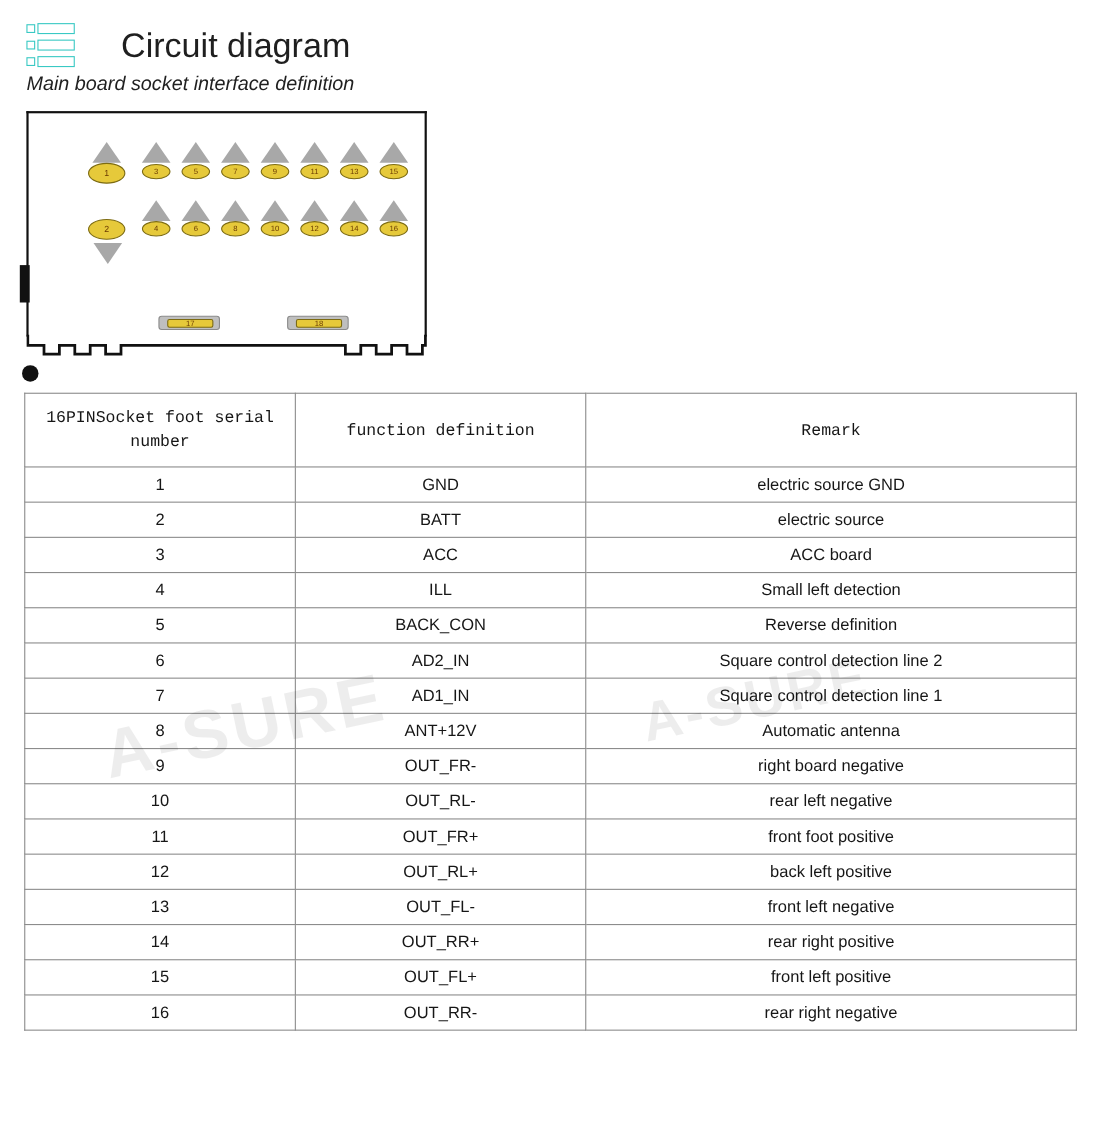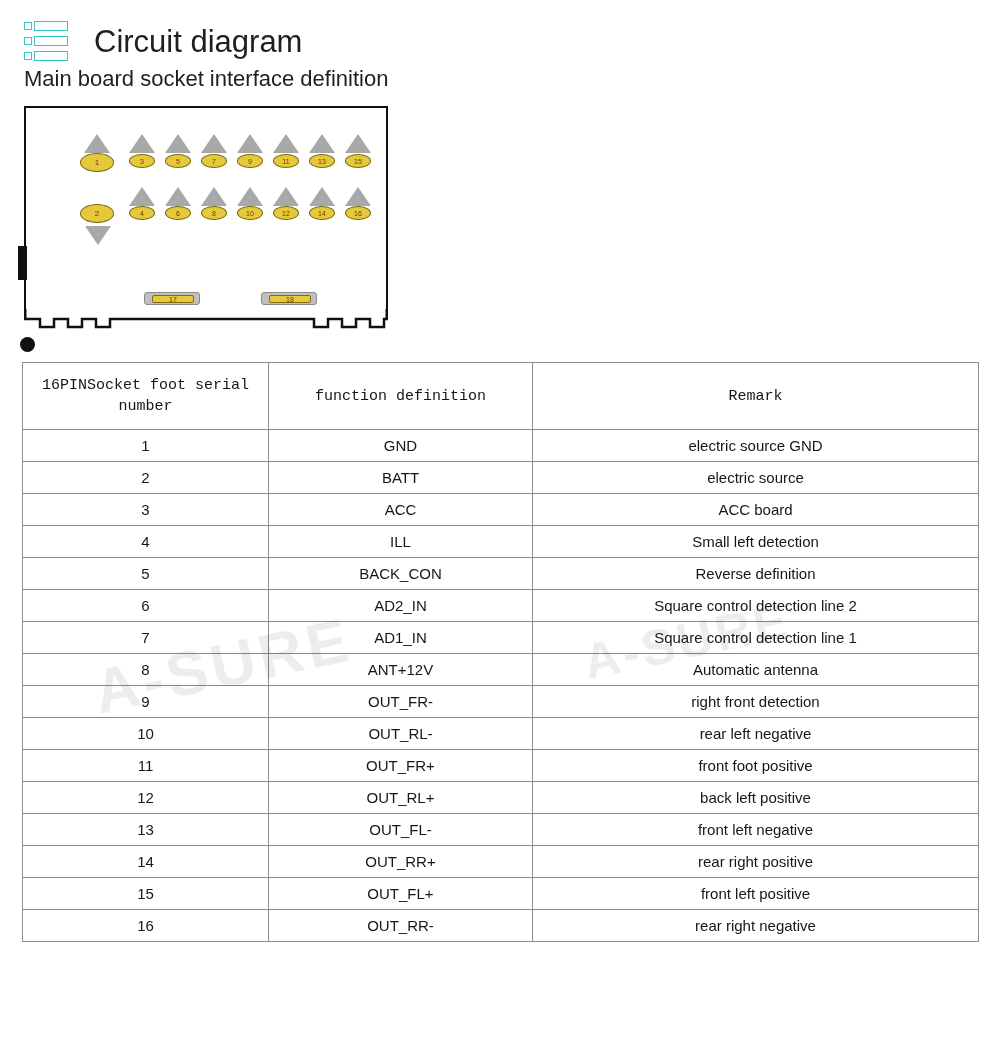--- a/index.html
+++ b/index.html
@@ -14,20 +14,21 @@
     color: #1a1a1a;
     overflow: hidden;
   }
 
   
   .header {
     display: flex;
     align-items: center;
     padding: 14px 0 0 22px;
     height: 70px;
+    gap: 16px;
   }
   .header-icon {
     width: 46px; height: 46px;
     position: relative;
     flex: 0 0 auto;
     margin-right: 26px;
   }
   .header-icon .bar {
     position: absolute;
     left: 12px;
@@ -52,24 +53,25 @@
   .header-title {
     font-size: 31px;
     font-weight: 400;
     color: #1f1f1f;
     letter-spacing: 0px;
     white-space: nowrap;
   }
 
   
   .subtitle {
-    font-size: 22px;
+    font-size: 18px;
     padding-left: 24px;
     margin-top: -4px;
     color: #1f1f1f;
+    font-style: italic;
   }
 
   
   .diagram-wrap {
     position: relative;
     margin: 14px 0 0 24px;
     width: 372px;
     height: 225px;
   }
   .diagram-outline {
@@ -341,21 +343,21 @@
           <td>Square control detection line 1</td>
         </tr>
         <tr>
           <td>8</td>
           <td>ANT+12V</td>
           <td>Automatic antenna</td>
         </tr>
         <tr>
           <td>9</td>
           <td>OUT_FR-</td>
-          <td>right front detection</td>
+          <td>right board negative</td>
         </tr>
         <tr>
           <td>10</td>
           <td>OUT_RL-</td>
           <td>rear left negative</td>
         </tr>
         <tr>
           <td>11</td>
           <td>OUT_FR+</td>
           <td>front foot positive</td>

